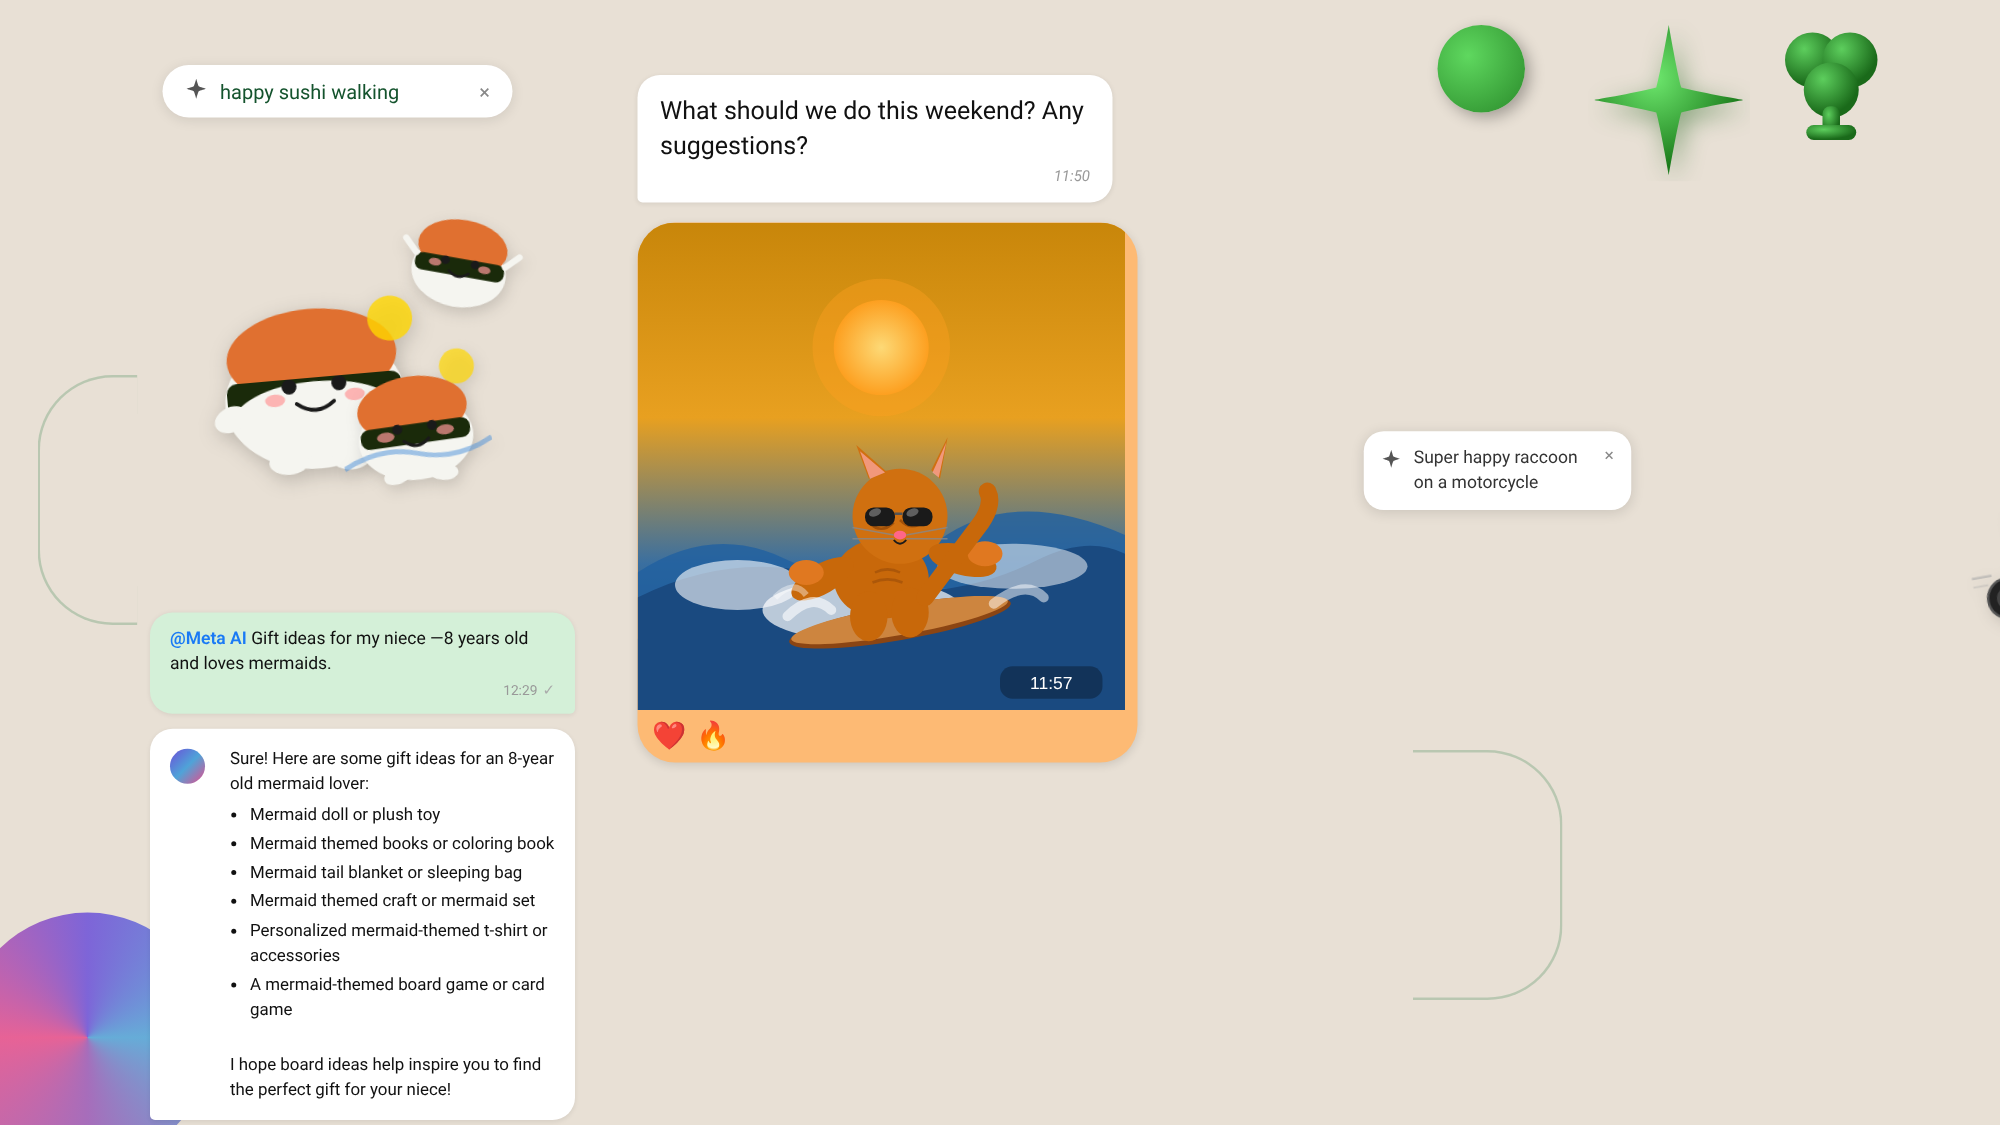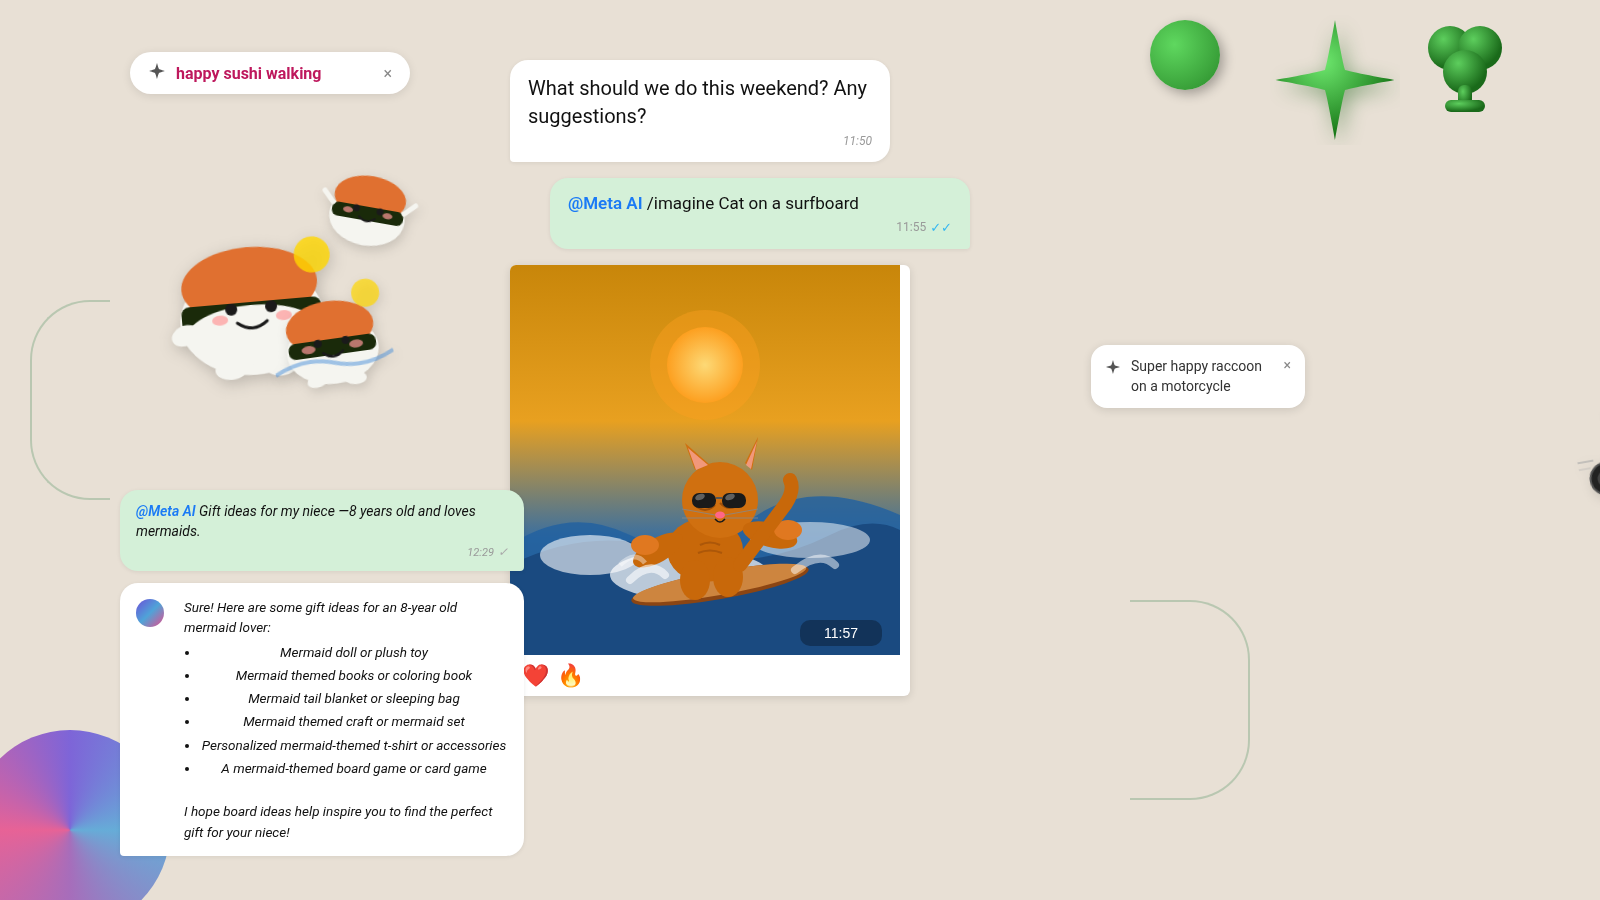--- a/index.html
+++ b/index.html
@@ -98,23 +98,22 @@
       min-width: 280px;
     }
 
     .search-bar-sushi .ai-icon {
       font-size: 16px;
       color: #555;
     }
 
     .search-bar-sushi .search-text {
       font-size: 16px;
-      color: #be185d;
+      color: #14532d;
       flex: 1;
-      font-weight: bold;
     }
 
     .search-bar-sushi .close-x {
       font-size: 16px;
       color: #888;
       cursor: pointer;
     }
 
     
     .search-bar-raccoon {
@@ -219,22 +218,22 @@
       color: #999;
     }
 
     .msg-outgoing .read-ticks {
       font-size: 13px;
       color: #34b7f1;
     }
 
     
     .msg-image {
-      background: #ffffff;
-      border-radius: 6px;
+      background: #fdba74;
+      border-radius: 30px;
       overflow: hidden;
       max-width: 400px;
       margin-bottom: 12px;
       box-shadow: 0 2px 8px rgba(0,0,0,0.12);
     }
 
     .reactions-bar {
       padding: 8px 12px;
       display: flex;
       gap: 8px;
@@ -258,22 +257,21 @@
     .msg-lol .msg-time {
       font-size: 12px;
       color: #999;
     }
 
     
     .left-chat {
       position: absolute;
       left: 120px;
       top: 490px;
-      width: 404px;
-      font-style: italic;
+      width: 340px;
     }
 
     .msg-outgoing-left {
       background: #d4f0d8;
       border-radius: 18px 18px 4px 18px;
       padding: 12px 16px;
       margin-left: auto;
       margin-bottom: 12px;
       box-shadow: 0 1px 4px rgba(0,0,0,0.08);
     }
@@ -327,21 +325,20 @@
 
     .msg-ai-response .response-content {
       font-size: 13.5px;
       color: #111;
       line-height: 1.5;
     }
 
     .msg-ai-response .response-content ul {
       margin-left: 16px;
       margin-top: 4px;
-      text-align: center;
     }
 
     .msg-ai-response .response-content li {
       margin-bottom: 3px;
     }
 
     
     .sushi-stickers {
       position: absolute;
       left: 140px;
@@ -539,30 +536,20 @@
   <span class="close-x">×</span>
 </div>
 
 <div class="chat-area">
 
   <div class="msg-incoming">
     <div class="msg-text">What should we do this weekend? Any suggestions?</div>
     <div class="msg-time">11:50</div>
   </div>
 
-  <div class="msg-outgoing">
-    <div class="msg-text">
-      <span class="meta-ai-tag">@Meta AI</span>
-      <span>/imagine Cat on a surfboard</span>
-    </div>
-    <div class="msg-time-row">
-      <span class="msg-time">11:55</span>
-      <span class="read-ticks">✓✓</span>
-    </div>
-  </div>
 
   <div class="msg-image">
     <div class="cat-canvas">
       
       <svg width="390" height="390" viewBox="0 0 390 390" xmlns="http://www.w3.org/2000/svg">
         <defs>
           <linearGradient id="skyGrad" x1="0%" y1="0%" x2="0%" y2="100%">
             <stop offset="0%" stop-color="#c8860a"></stop>
             <stop offset="40%" stop-color="#e8a020"></stop>
             <stop offset="70%" stop-color="#3a6fa0"></stop>

